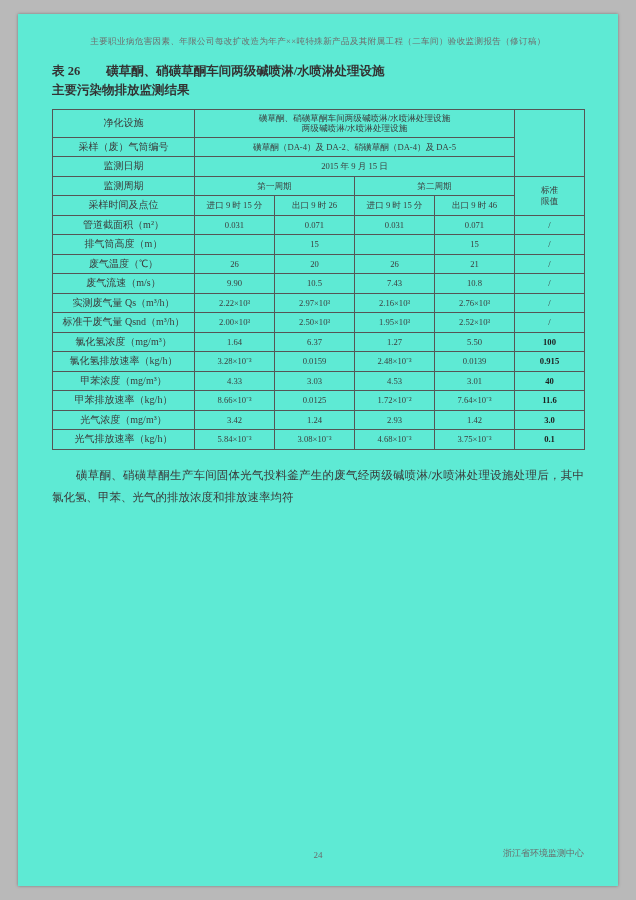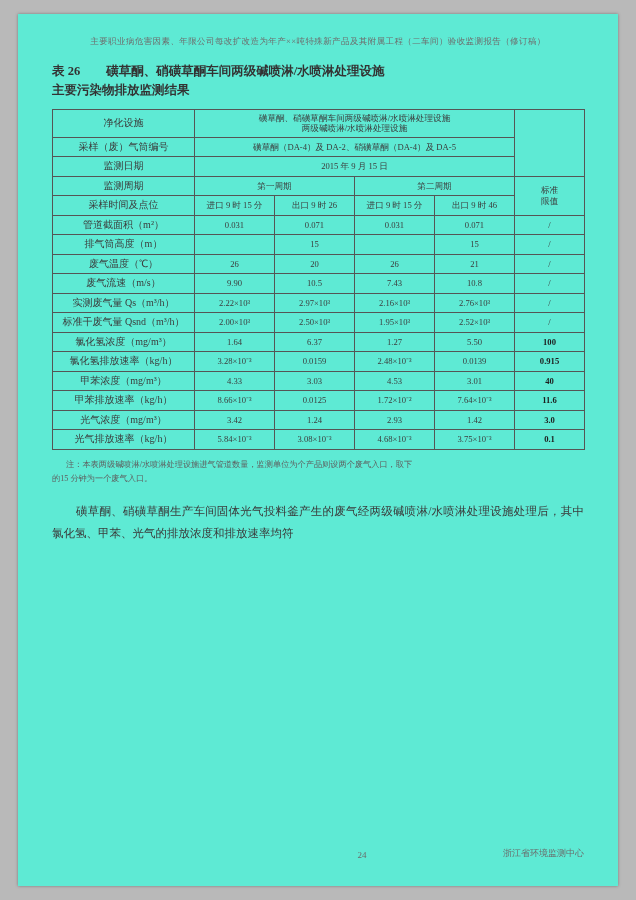--- a/index.html
+++ b/index.html
@@ -82,21 +82,21 @@
   .footer{
     position:absolute;
     left:34px;right:34px;bottom:26px;
     display:flex;
     justify-content:space-between;
     align-items:flex-end;
     font-size:9px;
     color:#6a6a6a;
     filter:blur(.3px);
   }
-  .footer .pg{position:absolute;left:50%;transform:translateX(-50%);margin-left:44px;}
+  .footer .pg{position:absolute;left:50%;transform:translateX(-50%);}
   .spacer{flex:1;}
 </style>
 </head>
 <body>
 
 <div class="page">
   <div class="inner">
 
     <div class="header-line">主要职业病危害因素、年限公司每改扩改造为年产××吨特殊新产品及其附属工程（二车间）验收监测报告（修订稿）</div>
 
@@ -240,24 +240,20 @@
           <td class="lbl">光气排放速率（kg/h）</td>
           <td>5.84×10⁻³</td>
           <td>3.08×10⁻³</td>
           <td>4.68×10⁻³</td>
           <td>3.75×10⁻³</td>
           <td class="bold">0.1</td>
         </tr>
       </tbody>
     </table>
 
-    <div class="note">
-      <span class="ind">注：本表两级碱喷淋/水喷淋处理设施进气管道数量，监测单位为个产品则设两个废气入口，取下</span>
-      <span>的15 分钟为一个废气入口。</span>
-    </div>
 
     <p class="body">磺草酮、硝磺草酮生产车间固体光气投料釜产生的废气经两级碱喷淋/水喷淋处理设施处理后，其中氯化氢、甲苯、光气的排放浓度和排放速率均符</p>
 
   </div>
 
   <div class="footer">
     <span class="spacer"></span>
     <span class="pg">24</span>
     <span>浙江省环境监测中心</span>
   </div>

